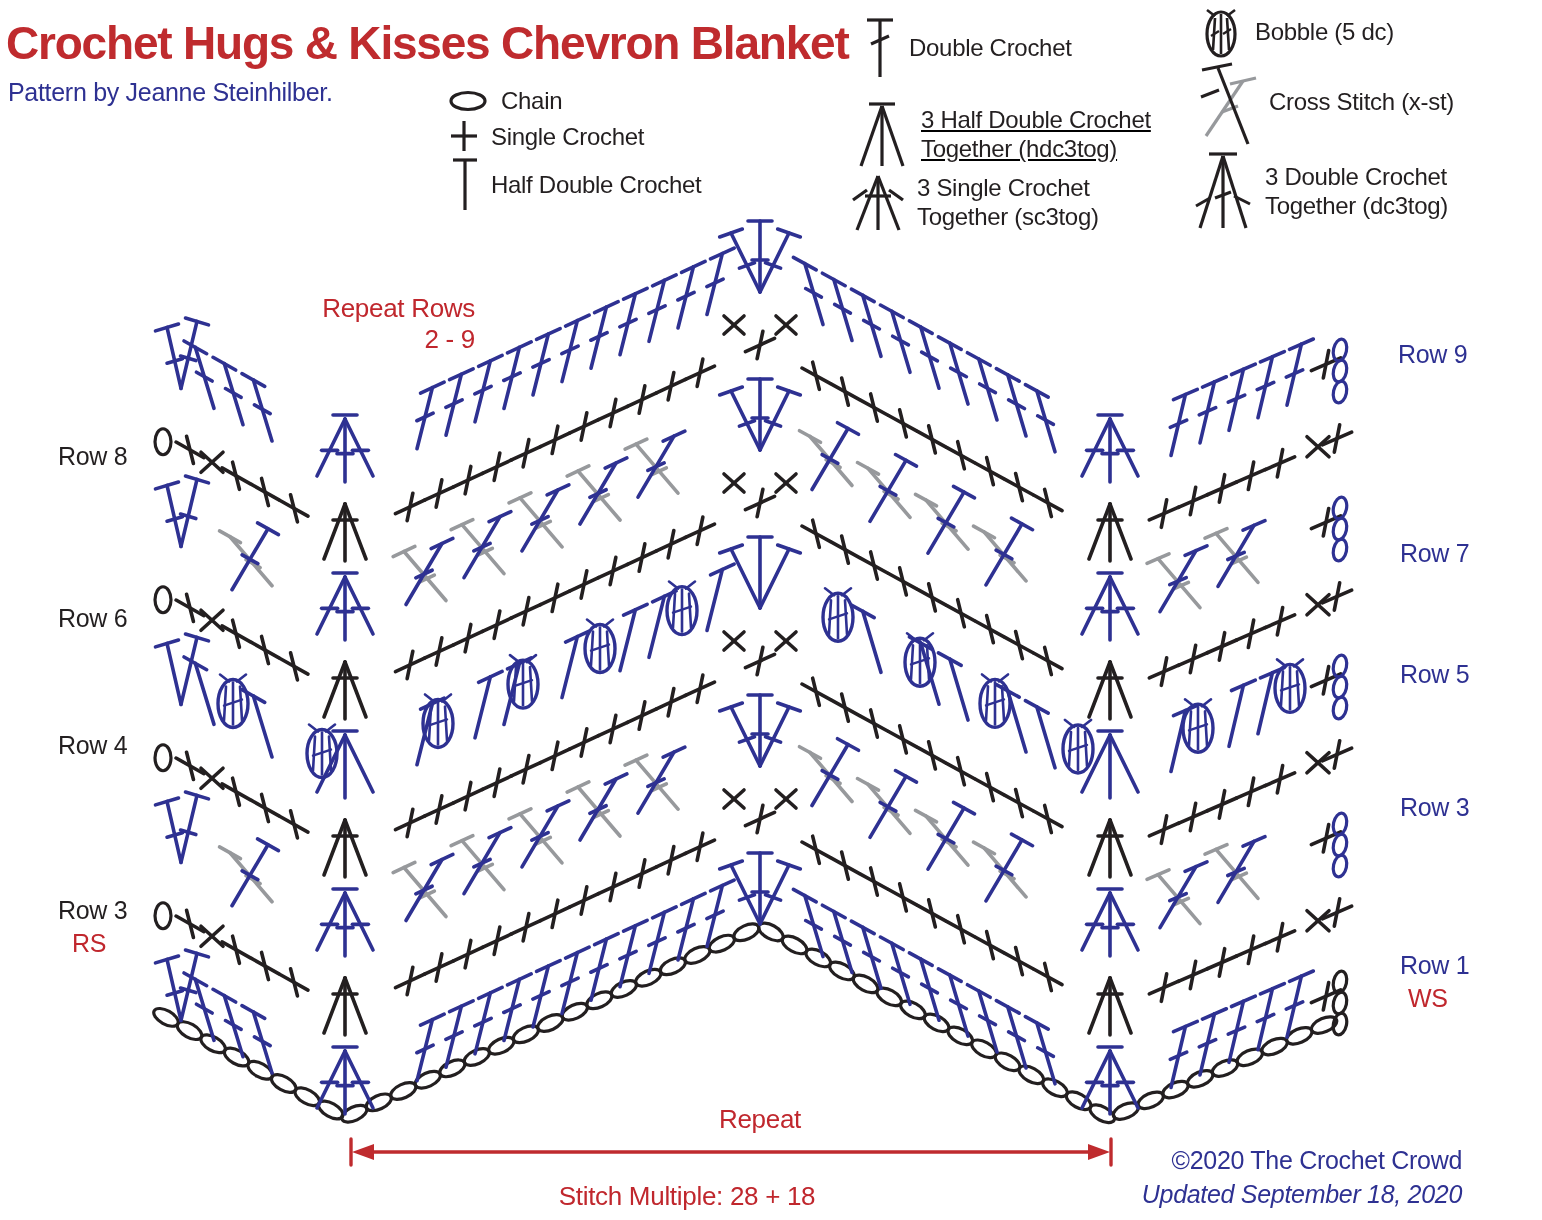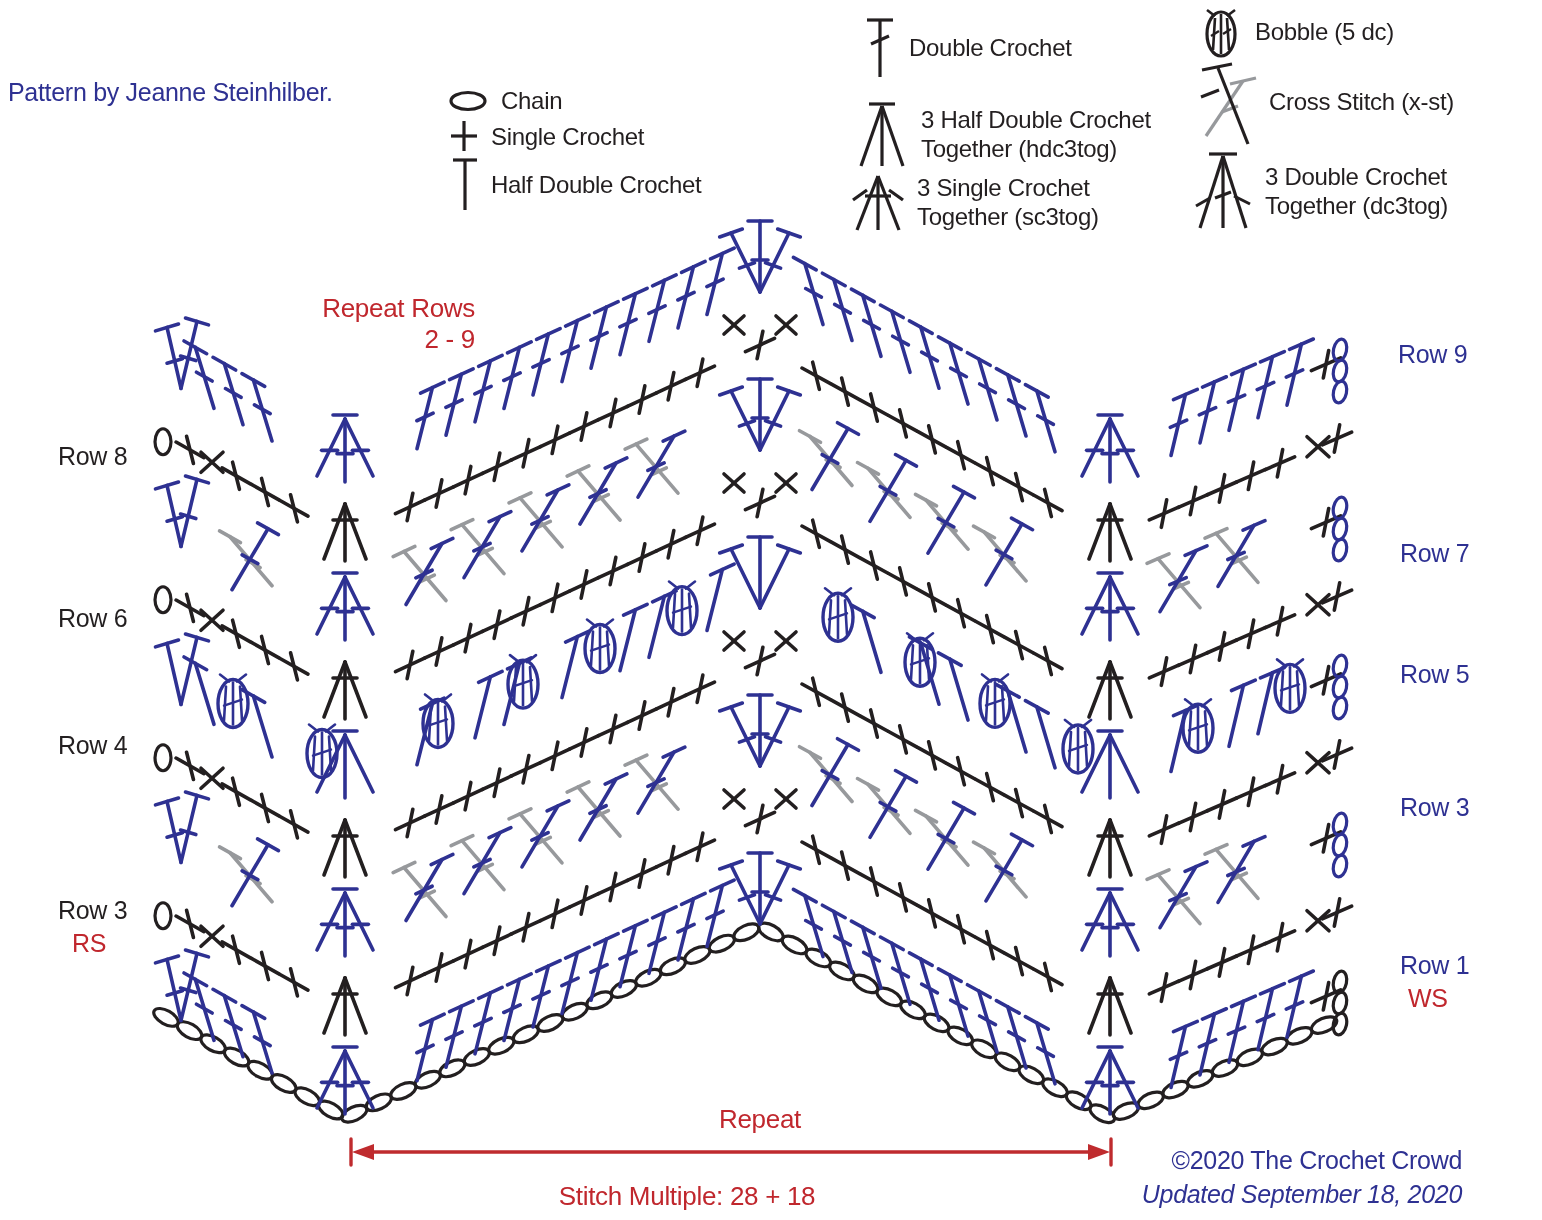--- a/index.html
+++ b/index.html
@@ -978,20 +978,21 @@
       <ellipse cx="1340" cy="350.0382978723404" rx="6.5" ry="11" fill="none" stroke="#2e3192" stroke-width="3.2" transform="rotate(12 1340 350.0382978723404)"></ellipse>
       <ellipse cx="1340" cy="371.0382978723404" rx="6.5" ry="11" fill="none" stroke="#2e3192" stroke-width="3.2" transform="rotate(12 1340 371.0382978723404)"></ellipse>
       <ellipse cx="1340" cy="392.0382978723404" rx="6.5" ry="11" fill="none" stroke="#2e3192" stroke-width="3.2" transform="rotate(12 1340 392.0382978723404)"></ellipse>
       <line x1="364" y1="1152" x2="1098" y2="1152" stroke="#bf2b2e" stroke-width="3.4" stroke-linecap="round"></line>
       <polygon points="352,1152 374,1144 374,1160" fill="#bf2b2e"></polygon>
       <polygon points="1110,1152 1088,1144 1088,1160" fill="#bf2b2e"></polygon>
       <line x1="351" y1="1139" x2="351" y2="1165" stroke="#bf2b2e" stroke-width="3.4" stroke-linecap="round"></line>
       <line x1="1111" y1="1139" x2="1111" y2="1165" stroke="#bf2b2e" stroke-width="3.4" stroke-linecap="round"></line>
     </svg>
 
+  <div class="t" id="title">Crochet Hugs &amp; Kisses Chevron Blanket</div>
   <div class="t" id="subtitle">Pattern by Jeanne Steinhilber.</div>
 
   <div class="lg" style="left:446px;top:86px;">
     <svg width="44" height="28">
       <ellipse cx="22" cy="14" rx="17" ry="8.5" fill="none" stroke="#231f20" stroke-width="3.2"></ellipse>
     </svg>
     <div class="lgt">
         <div>Chain</div>
         <div></div>
       </div>
@@ -1021,21 +1022,21 @@
     <svg width="36" height="66">
       <line x1="18" y1="6" x2="18" y2="63" stroke="#231f20" stroke-width="3.2"></line>
       <line x1="5" y1="6" x2="31" y2="6" stroke="#231f20" stroke-width="3.2"></line>
       <line x1="9" y1="30" x2="27" y2="22" stroke="#231f20" stroke-width="3.2"></line>
     </svg>
     <div class="lgt">
         <div>Double Crochet</div>
         <div></div>
       </div>
   </div>
-  <div class="lg" style="left:854px;top:98px;">
+  <div class="lg" style="left:854px;top:98px;text-decoration:underline;">
     <svg width="56" height="72">
       <line x1="28" y1="8" x2="28" y2="68" stroke="#231f20" stroke-width="3.2"></line>
       <line x1="28" y1="8" x2="7" y2="68" stroke="#231f20" stroke-width="3.2"></line>
       <line x1="28" y1="8" x2="49" y2="68" stroke="#231f20" stroke-width="3.2"></line>
       <line x1="15" y1="6" x2="41" y2="6" stroke="#231f20" stroke-width="3.2"></line>
     </svg>
     <div class="lgt">
         <div>3 Half Double Crochet</div>
         <div>Together (hdc3tog)</div>
       </div>

